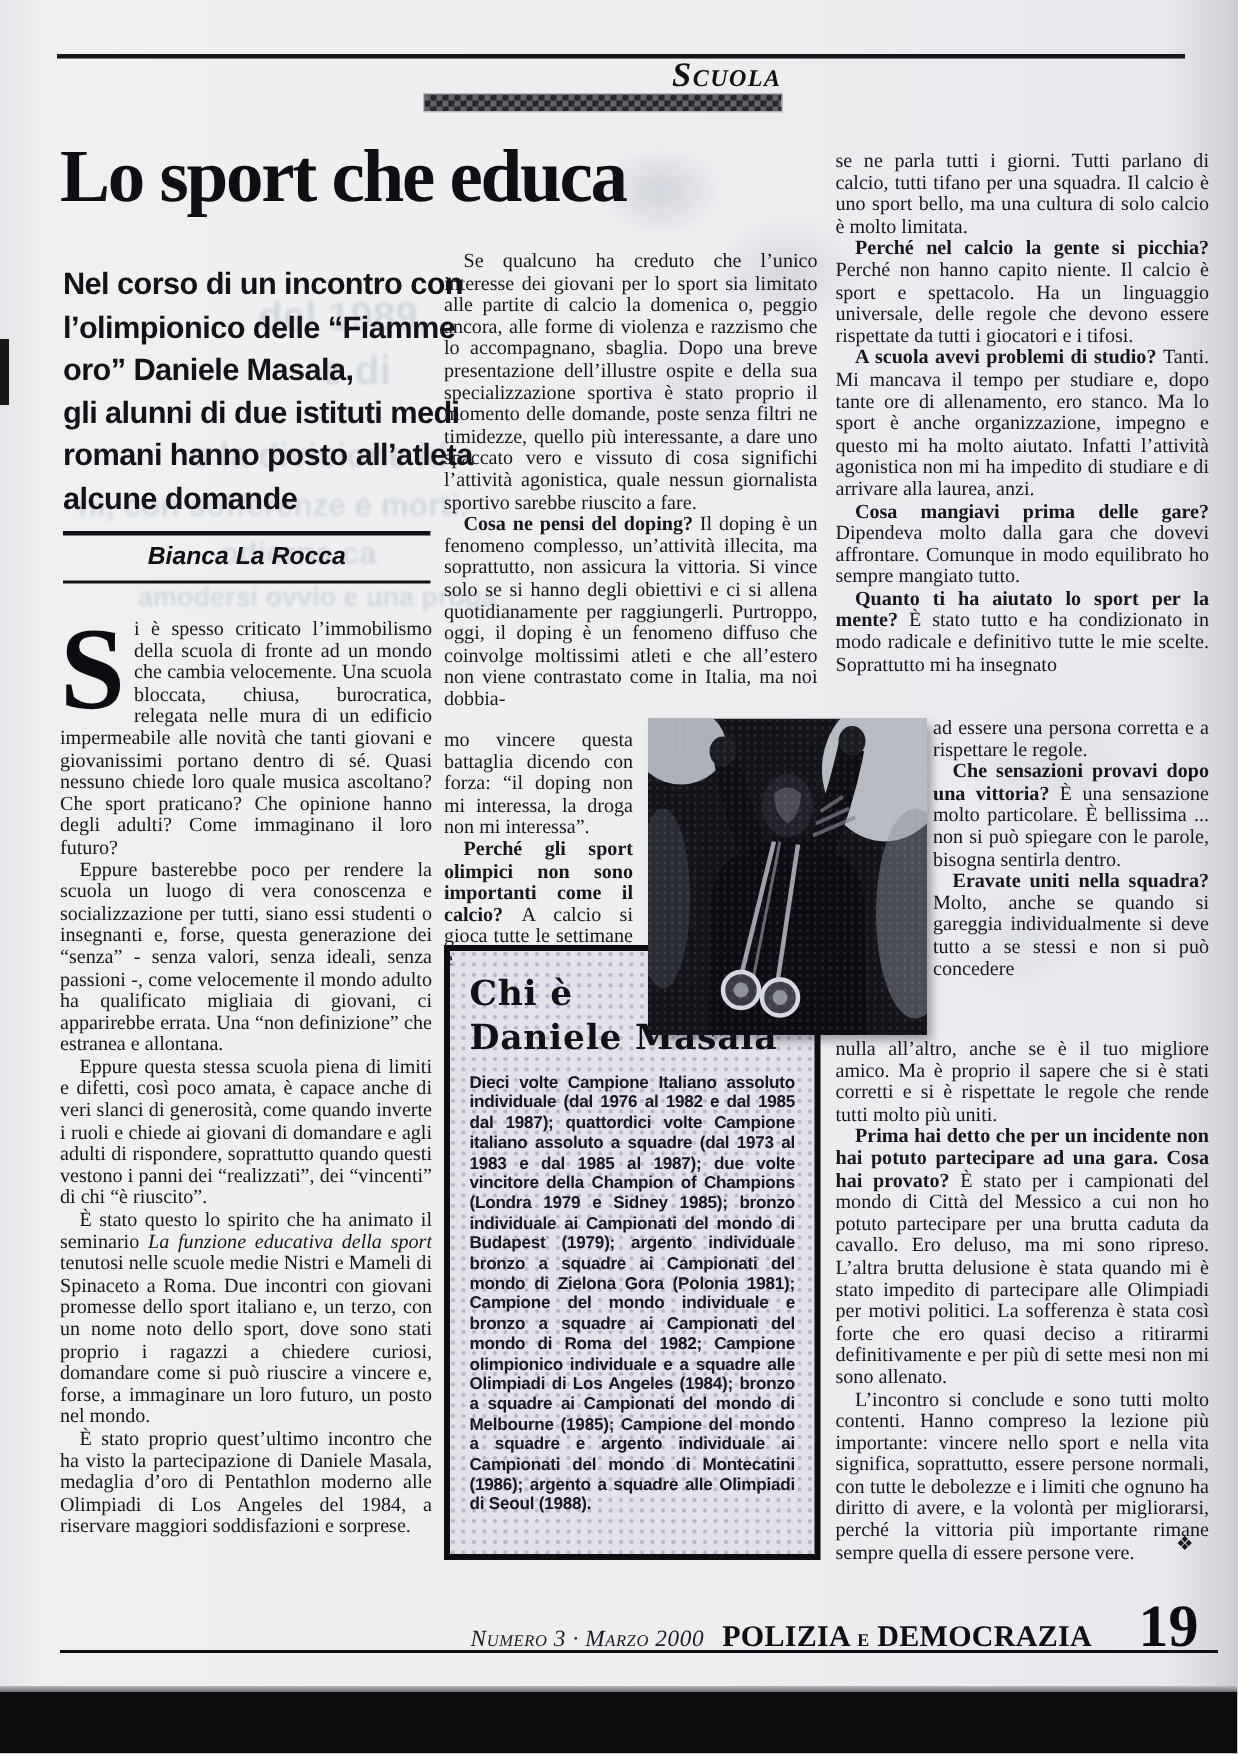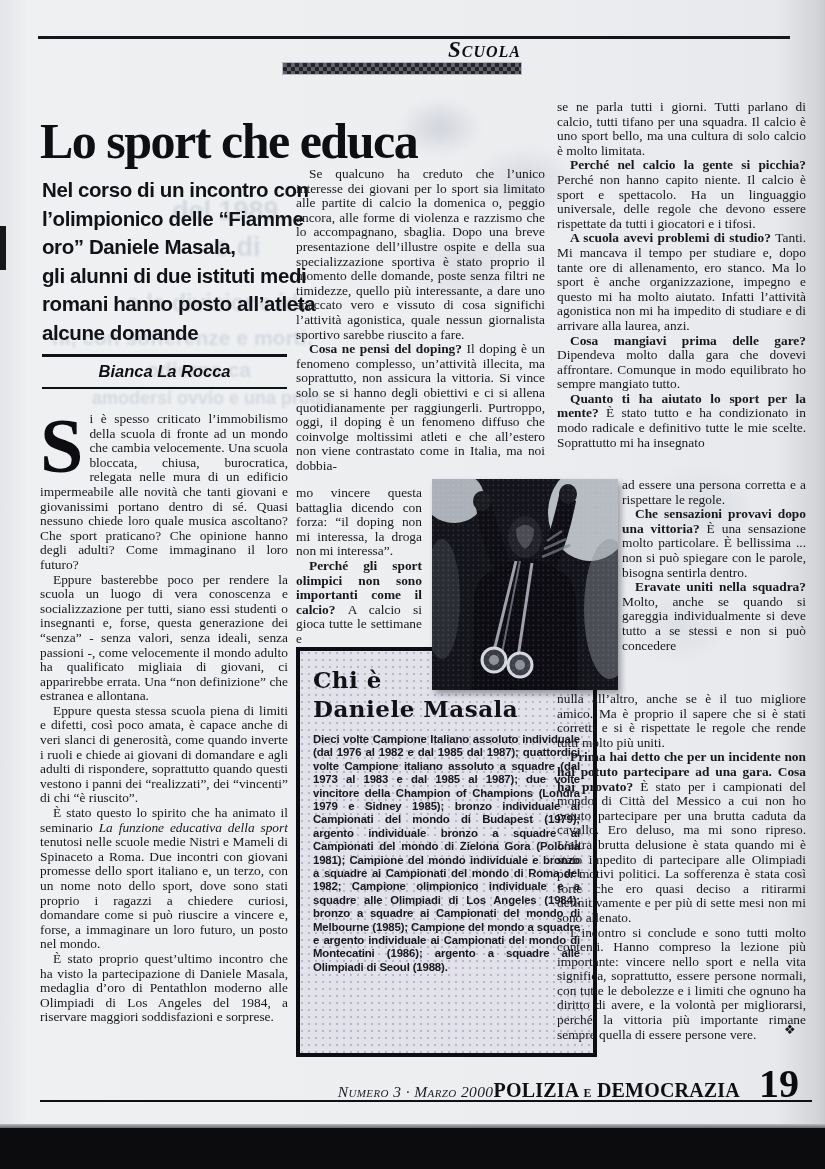--- a/index.html
+++ b/index.html
@@ -17,21 +17,21 @@
   }
   .checkbar {
     position:absolute; left:283px; top:63px; width:238px; height:11px; z-index:2;
     background-image:
       linear-gradient(45deg,#23232b 25%,transparent 25%,transparent 75%,#23232b 75%),
       linear-gradient(45deg,#23232b 25%,#6b6f60 25%,#5d5570 75%,#23232b 75%);
     background-size:8px 8px; background-position:0 0,4px 4px;
     box-shadow:0 0 0 1px rgba(30,30,40,.25);
   }
   .page-title {
-    position:absolute; left:40px; top:112px; z-index:2;
+    position:absolute; left:40px; top:88px; z-index:2;
     font-family:"Liberation Serif", serif; font-weight:bold; font-size:50px;
     letter-spacing:-1.5px; color:#0f0f13;
   }
   .standfirst {
     position:absolute; left:42px; top:176px; width:316px; z-index:2;
     font-family:"Liberation Sans", sans-serif; font-weight:bold;
     font-size:20.5px; line-height:28.5px; letter-spacing:-0.4px;
     white-space:pre-line; color:#121217;
   }
   .byline-wrap {
@@ -64,39 +64,39 @@
     position:absolute; left:784px; top:1022px; z-index:3;
     font-family:"DejaVu Sans", sans-serif; font-size:13px; color:#15151a;
   }
   
   .photo {
     position:absolute; left:432px; top:479px; width:186px; height:211px; z-index:5;
     box-shadow:3px 4px 6px rgba(10,10,20,.35);
   }
   
   .who-box {
-    position:absolute; left:296px; top:647px; width:301px; height:410px; z-index:2;
+    position:absolute; left:296px; top:630px; width:251px; height:410px; z-index:2;
     box-sizing:border-box; border:4px solid #0e0e12; padding:14px 13px 10px;
     background-color:#e1e2ea;
     background-image:radial-gradient(circle at 2px 2px, rgba(150,120,170,.45) 1.1px, transparent 1.6px);
     background-size:7px 7px; overflow:hidden;
   }
   .who-title {
     font-family:"DejaVu Serif", serif; font-weight:bold; font-size:23px;
     line-height:1.28; letter-spacing:.5px; color:#121216;
   }
   .who-body {
     margin-top:9px; font-family:"Liberation Sans", sans-serif; font-weight:bold;
     font-size:11.4px; line-height:13.4px; letter-spacing:-0.15px;
     text-align:justify; color:#17171d;
   }
   
   .footer {
     position:absolute; right:26px; top:1060px; z-index:3;
-    display:flex; align-items:baseline; 
+    display:flex; align-items:baseline; gap:12px;
   }
   .f-issue {
     font-family:"Liberation Serif", serif; font-style:italic; font-variant:small-caps;
     font-size:15.5px; letter-spacing:.4px; color:#1c1c22;
   }
   .f-mag { font-family:"Liberation Serif", serif; font-weight:bold; font-size:20px; letter-spacing:.2px; color:#0f0f13; }
   .f-mag .amp { font-variant:small-caps; font-size:17px; }
   .f-page { font-family:"Liberation Serif", serif; font-weight:bold; font-size:40px; color:#0c0c10;margin-left:19px; }
   .footrule { position:absolute; left:40px; top:1100px; width:772px; height:2px; background:#101014; z-index:2; }
   .bottom-band { position:absolute; left:0; top:1128px; width:825px; height:41px; background:#0c0c0e; z-index:6; }

